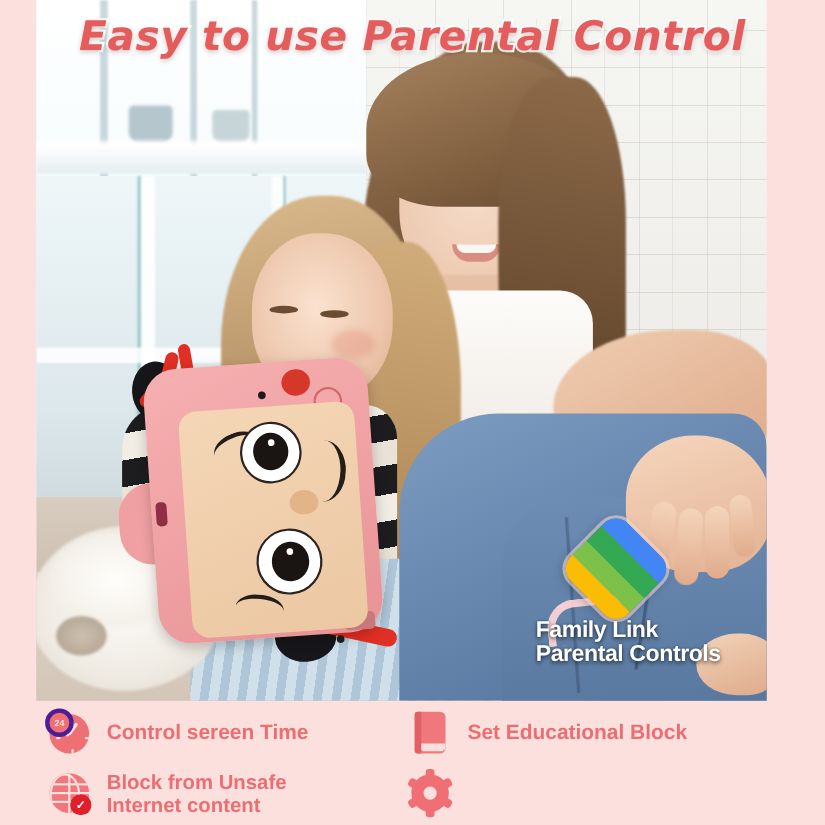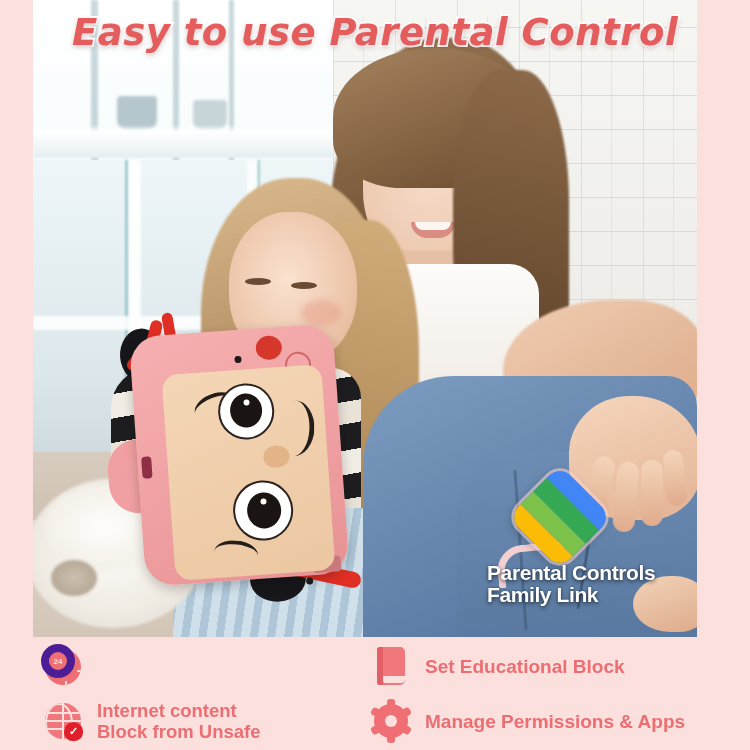--- a/index.html
+++ b/index.html
@@ -279,21 +279,21 @@
 
   
   .ic-clock{position:absolute;left:3px;top:4px;width:36px;height:36px;border-radius:50%;background:#ef7074;}
   .ic-clock::before{content:"";position:absolute;left:16px;top:6px;width:3px;height:13px;background:#fbe0de;border-radius:2px;transform-origin:bottom;transform:rotate(36deg);}
   .ic-clock::after{content:"";position:absolute;left:16px;top:11px;width:3px;height:9px;background:#fbe0de;border-radius:2px;transform-origin:bottom;transform:rotate(-50deg);}
   .clk-tick{position:absolute;background:#fbe0de;border-radius:1px;}
   .ck-t{left:20px;top:7px;width:2px;height:4px;}
   .ck-b{left:20px;top:32px;width:2px;height:4px;}
   .ck-l{left:6px;top:21px;width:4px;height:2px;}
   .ck-r{left:32px;top:21px;width:4px;height:2px;}
-  .ic-24{position:absolute;left:-1px;top:-1px;width:18px;height:18px;border-radius:50%;background:#ef7074;border:8px solid #4c1d95;color:#fbe0de;font-size:8px;font-weight:bold;display:flex;align-items:center;justify-content:center;}
+  .ic-24{position:absolute;left:-1px;top:-1px;width:18px;height:18px;border-radius:50%;background:#ef7074;border:4px solid #4c1d95;color:#fbe0de;font-size:8px;font-weight:bold;display:flex;align-items:center;justify-content:center;}
 
   
   .ic-book{position:absolute;left:7px;top:2px;width:28px;height:38px;background:#f0787c;border-radius:3px 5px 5px 3px;}
   .ic-book::before{content:"";position:absolute;left:0;top:0;width:6px;height:38px;background:#e25f66;border-radius:3px 0 0 3px;}
   .ic-book::after{content:"";position:absolute;left:6px;bottom:2px;width:22px;height:7px;background:#fbe0de;border-radius:0 0 4px 2px;}
 
   
   .ic-globe{position:absolute;left:3px;top:3px;width:36px;height:36px;border-radius:50%;background:#f0787c;overflow:hidden;}
   .gl-ln{position:absolute;background:#fbe0de;}
   .gl-h1{left:0;top:9px;width:36px;height:2px;}
@@ -414,40 +414,41 @@
 
     <div class="fl">
       <div class="fl-swoosh"></div>
       <div class="fl-diamond">
         <div class="fl-band b1"></div>
         <div class="fl-band b2"></div>
         <div class="fl-band b3"></div>
         <div class="fl-band b4"></div>
       </div>
       <div class="fl-text">
+        <div>Family Link</div>
         <div>Parental Controls</div>
-        <div>Family Link</div>
       </div>
     </div>
   </div>
 
   <div class="headline">Easy to use Parental Control</div>
 
   <div class="features">
 
     <div class="feat">
       <div class="feat-ico">
         <div class="ic-clock">
           <div class="clk-tick ck-t"></div>
             <div class="clk-tick ck-b"></div>
           <div class="clk-tick ck-l"></div>
             <div class="clk-tick ck-r"></div>
         </div>
         <div class="ic-24">24</div>
       </div>
+      <div class="feat-lbl">Control sereen Time</div>
     </div>
 
     <div class="feat col2">
       <div class="feat-ico">
           <div class="ic-book"></div>
         </div>
       <div class="feat-lbl">Set Educational Block</div>
     </div>
 
     <div class="feat">
@@ -455,32 +456,31 @@
         <div class="ic-globe">
           <div class="gl-ln gl-h1"></div>
             <div class="gl-ln gl-h2"></div>
             <div class="gl-ln gl-h3"></div>
           <div class="gl-ln gl-v1"></div>
             <div class="gl-e1"></div>
         </div>
         <div class="ic-shield">✓</div>
       </div>
       <div class="feat-lbl two">
+        <div>Block from Unsafe</div>
         <div>Internet content</div>
-        <div>Block from Unsafe</div>
       </div>
     </div>
 
     <div class="feat col2">
       <div class="feat-ico">
         <div class="ic-gear">
           <div class="gear-t"></div>
             <div class="gear-t gear-t2"></div>
             <div class="gear-t gear-t3"></div>
           <div class="gear-core"></div>
             <div class="gear-hole"></div>
         </div>
       </div>
-      <div class="feat-lbl">Manage Permissions &amp; Apps</div>
     </div>
 
   </div>
 </div>
 
 </body></html>

